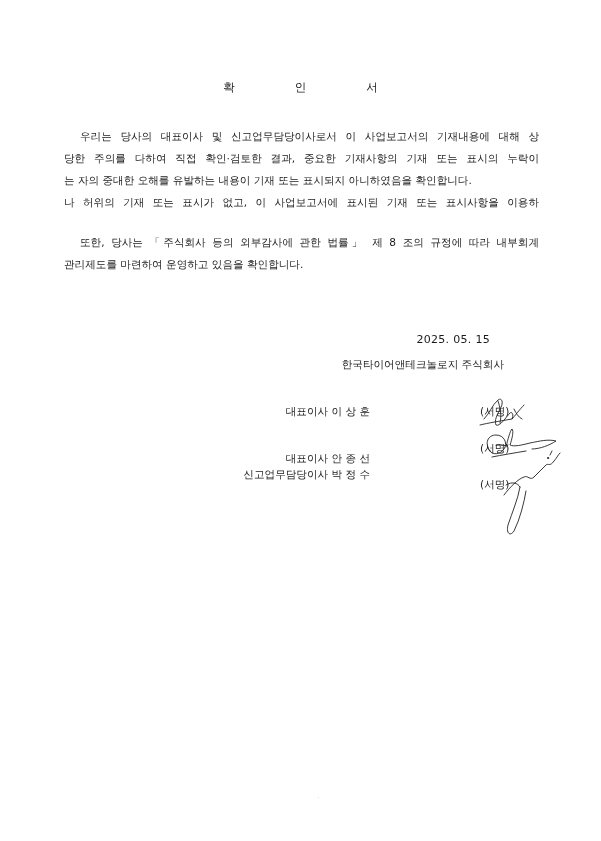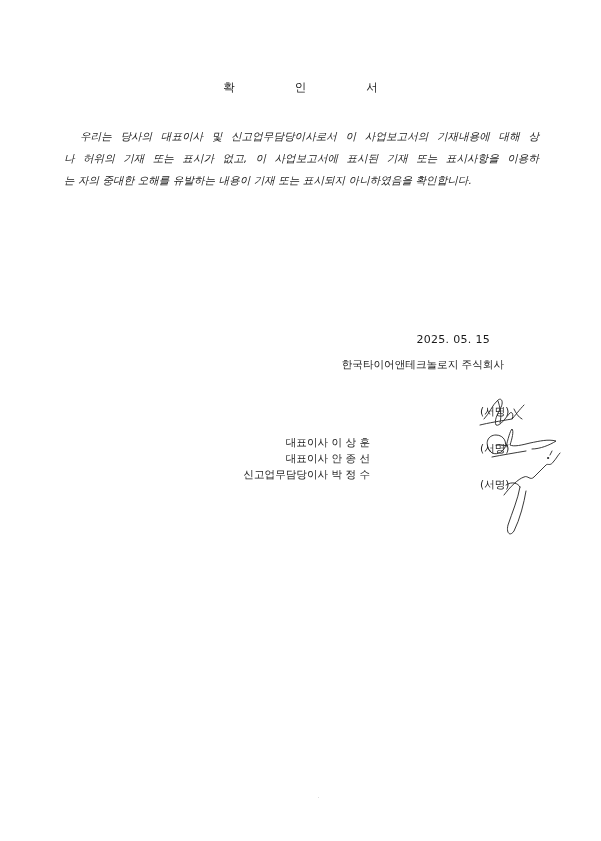--- a/index.html
+++ b/index.html
@@ -37,21 +37,20 @@
     }
     .para {
       position: absolute;
       left: 64px;
       width: 475px;
       font-size: 10.6px;
       line-height: 22px;
       text-align: justify;
       text-align-last: left;
       word-break: keep-all;
-      font-style: italic;
     }
     .para .line {
       display: block;
       white-space: nowrap;
       text-align-last: justify;
       text-align: justify;
     }
     .para .line.last {
       text-align-last: left;
     }
@@ -70,21 +69,21 @@
       top: 358px;
       right: 52px;
       font-size: 10.6px;
     }
     .signer {
       position: absolute;
       font-size: 10.6px;
       right: 186px;
       white-space: nowrap;
     }
-    .s1 { top: 405px; margin-top: 31px; }
+    .s1 { top: 405px; }
     .s2 { top: 452px; }
     .s3 { top: 468px; }
     .seal {
       position: absolute;
       left: 480px;
       font-size: 10.6px;
       color: #222;
       text-align: right;
     }
     .seal1 { top: 405px; }
@@ -111,24 +110,29 @@
 <body>
 
 <div class="page">
 
   <div class="title">
     <span>확</span><span>인</span><span>서</span>
   </div>
 
   <div class="para p1">
     <span class="line" style="padding-left:16px;">우리는 당사의 대표이사 및 신고업무담당이사로서 이 사업보고서의 기재내용에 대해 상</span>
+    <span class="line">당한 주의를 다하여 직접 확인·검토한 결과, 중요한 기재사항의 기재 또는 표시의 누락이</span>
+    <span class="line last">는 자의 중대한 오해를 유발하는 내용이 기재 또는 표시되지 아니하였음을 확인합니다.</span>
     <span class="line">나 허위의 기재 또는 표시가 없고, 이 사업보고서에 표시된 기재 또는 표시사항을 이용하</span>
-    <span class="line last">는 자의 중대한 오해를 유발하는 내용이 기재 또는 표시되지 아니하였음을 확인합니다.</span>
   </div>
 
+  <div class="para p2">
+    <span class="line" style="padding-left:16px;">또한, 당사는 「주식회사 등의 외부감사에 관한 법률」 제 8 조의 규정에 따라 내부회계</span>
+    <span class="line last">관리제도를 마련하여 운영하고 있음을 확인합니다.</span>
+  </div>
 
   <div class="date">2025. 05. 15</div>
 
   <div class="company">한국타이어앤테크놀로지 주식회사</div>
 
   <div class="signer s1">
     <span>대표이사</span>
     <span>이 상 훈</span>
   </div>
   <div class="seal seal1">(서명)</div>

